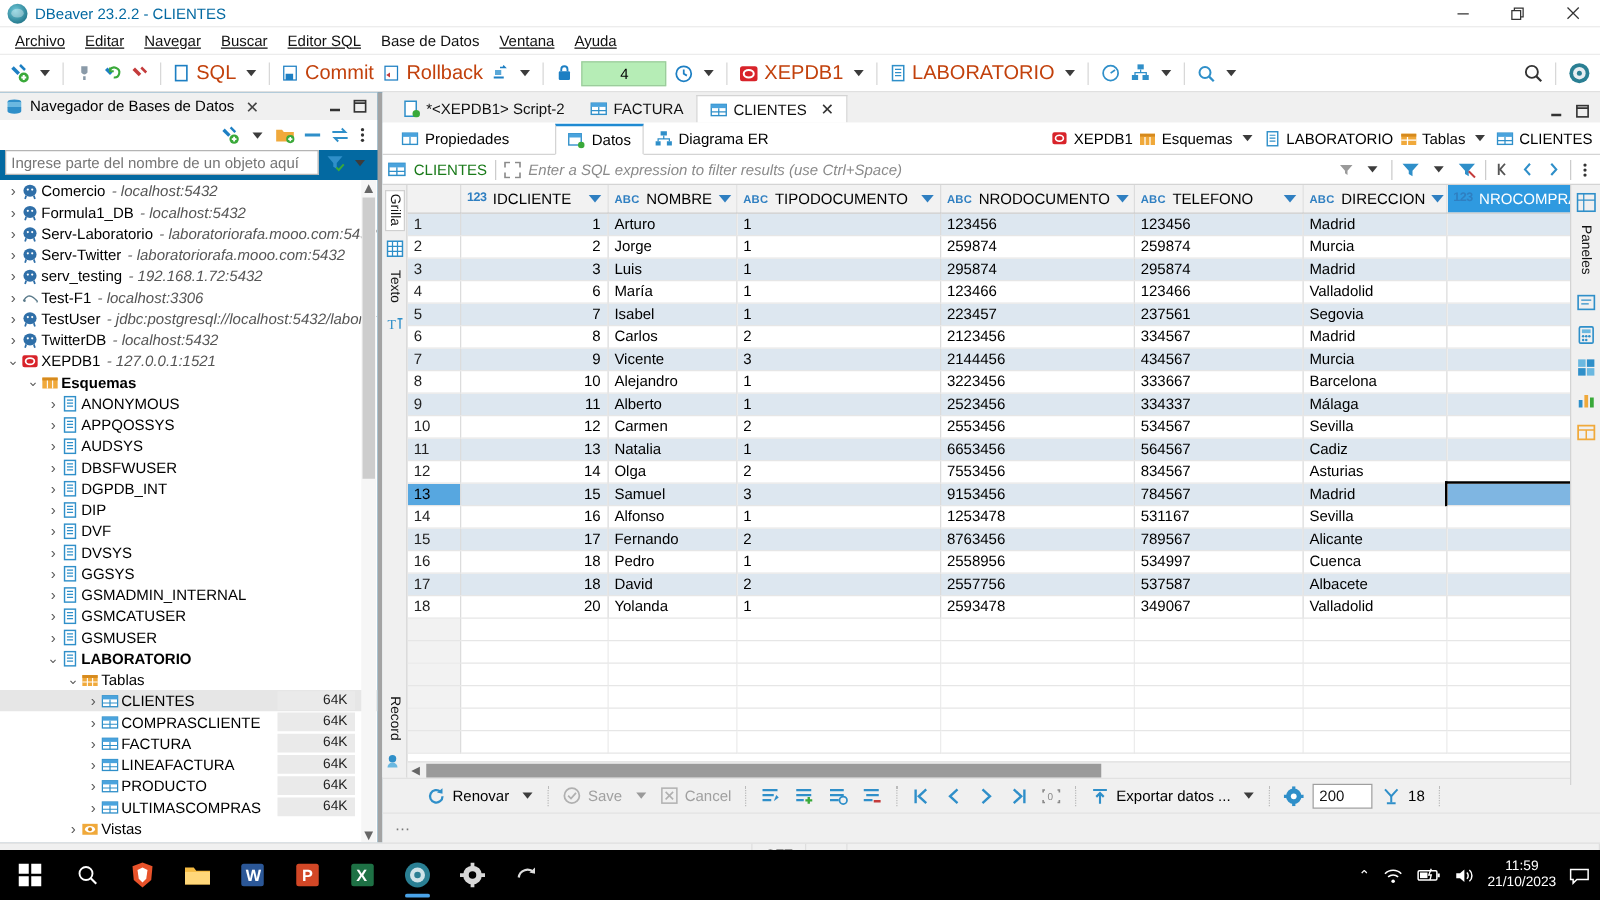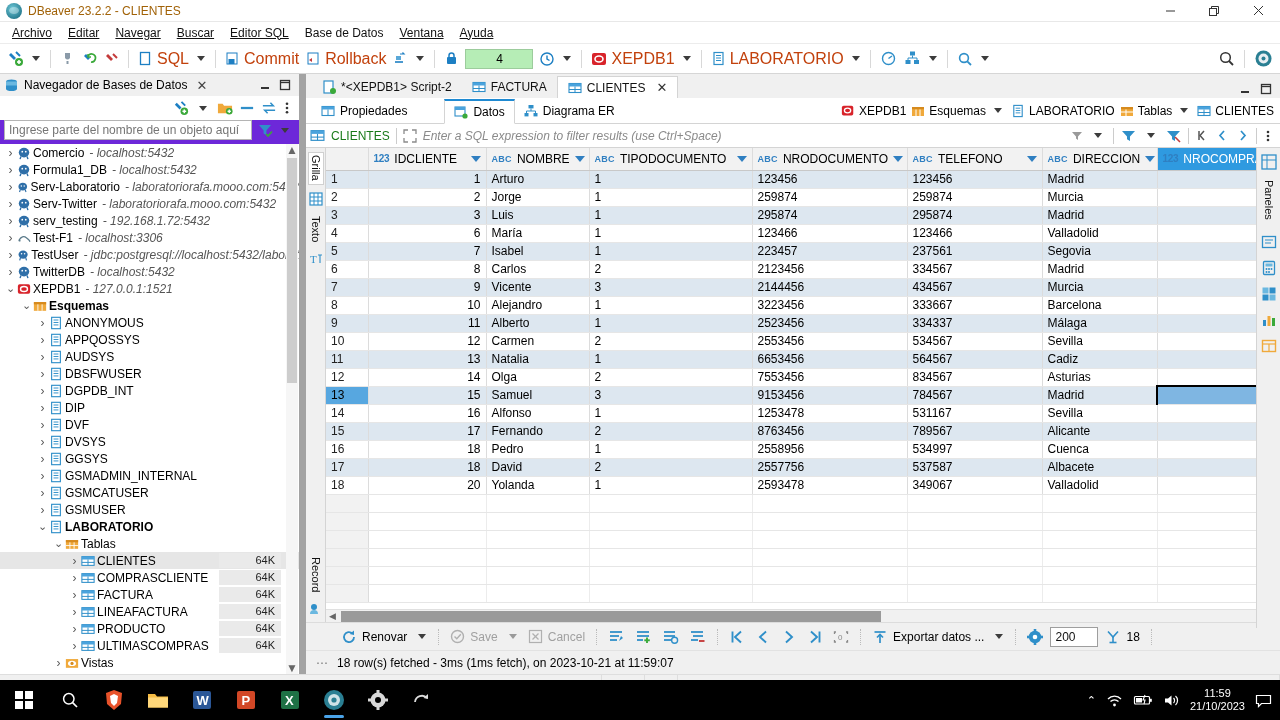--- a/index.html
+++ b/index.html
@@ -21,21 +21,21 @@
   }
   .titlebar .app-icon {
     width: 16px; height: 16px; margin: 0 6px 0 6px; border-radius: 50%;
     background: radial-gradient(circle at 40% 35%, #6ec8d8 0%, #2a7f93 70%, #1d5f70 100%);
     position: relative; flex: none;
   }
   .titlebar .app-icon:after {
     content: ""; position: absolute; left: 3px; top: 4px; width: 10px; height: 7px;
     border-radius: 50%; background: rgba(255,255,255,.35);
   }
-  .titlebar .title { font-size: 12px; color: #a16207; }
+  .titlebar .title { font-size: 12px; color: #0369a1; }
   .win-buttons { margin-left: auto; display: flex; height: 22px; }
   .win-btn {
     width: 44px; height: 22px; display: flex; align-items: center; justify-content: center;
     color: #333;
   }
   .win-btn svg { display: block; }
 
   
   .menubar {
     height: 22px; background: #fff; display: flex; align-items: center;
@@ -64,21 +64,21 @@
     display: flex; align-items: center; justify-content: center; font-size: 12px;
     margin: 0 2px;
   }
   .icon { display: inline-block; flex: none; }
 
   
   .main { position: absolute; top: 74px; left: 0; right: 0; bottom: 46px; display: flex; }
 
   
   .nav {
-    width: 306px; background: #6d28d9; border-right: 7px solid #a3a3a3;
+    width: 306px; background: #0369a1; border-right: 4px solid #a3a3a3;
     display: flex; flex-direction: column; position: relative;
   }
   .nav-head {
     height: 22px; display: flex; align-items: center; gap: 5px; padding: 0 4px;
     background: #f0f0f0;
   }
   .nav-head .nav-title { font-size: 12px; }
   .nav-head .x { margin-left: 4px; color: #444; font-size: 13px; line-height: 1; }
   .nav-head .panel-btns { margin-left: auto; display: flex; gap: 8px; padding-right: 4px; color: #333; }
   .nav-tools {
@@ -1435,21 +1435,20 @@
               <line x1="8" y1="8" x2="8" y2="13" stroke="#2f8fc9" stroke-width="1.6"></line>
               <line x1="4.5" y1="13.5" x2="11.5" y2="13.5" stroke="#2f8fc9" stroke-width="1.6"></line>
             </svg>
           <span>18</span>
         </div>
         <span class="bt-sep" style="border-left:1px dotted #bbb; width:1px; height:16px;"></span>
       </div>
 
       <div class="statusline">
         <span style="color:#777;letter-spacing:1px;">⋯</span>
-        <span>18 row(s) fetched - 3ms (1ms fetch), on 2023-10-21 at 11:59:07</span>
       </div>
     </div>
 
     <div class="rail">
       <svg width="16" height="16" viewBox="0 0 16 16">
           <rect x="1" y="1" width="14" height="14" fill="none" stroke="#2f8fc9" stroke-width="1.3"></rect>
           <line x1="1" y1="6" x2="15" y2="6" stroke="#2f8fc9"></line>
           <line x1="6" y1="1" x2="6" y2="15" stroke="#2f8fc9"></line>
         </svg>
       <span class="vtxt">Paneles</span>

